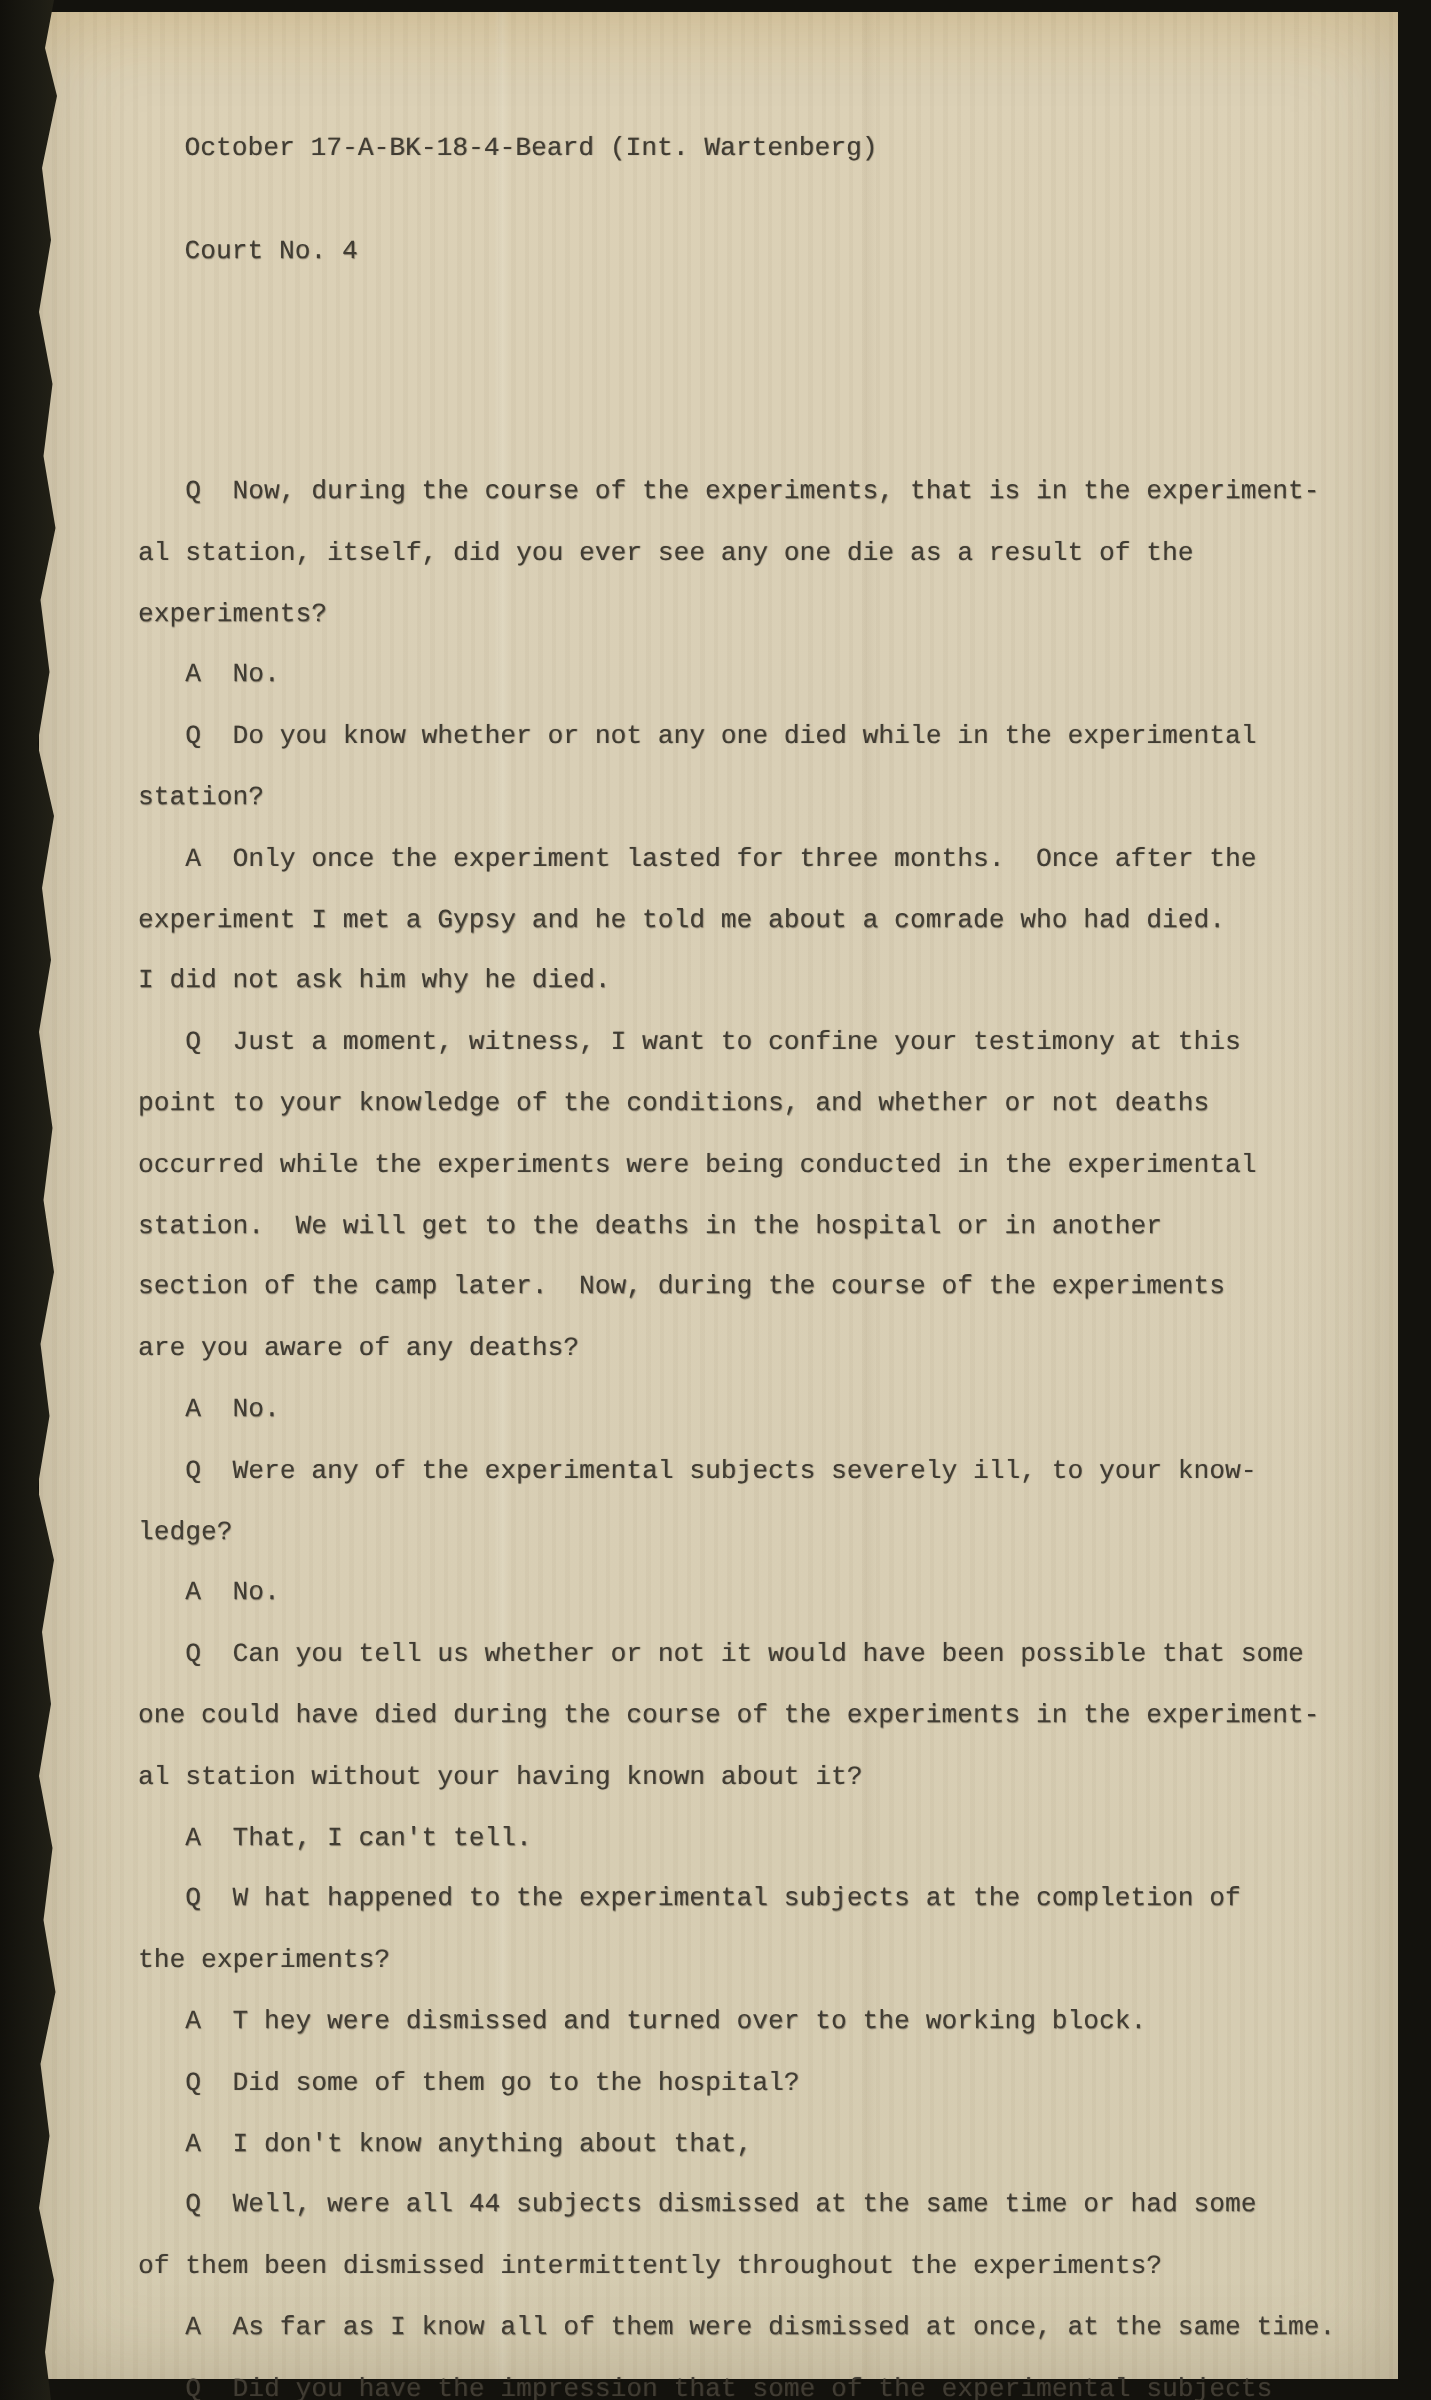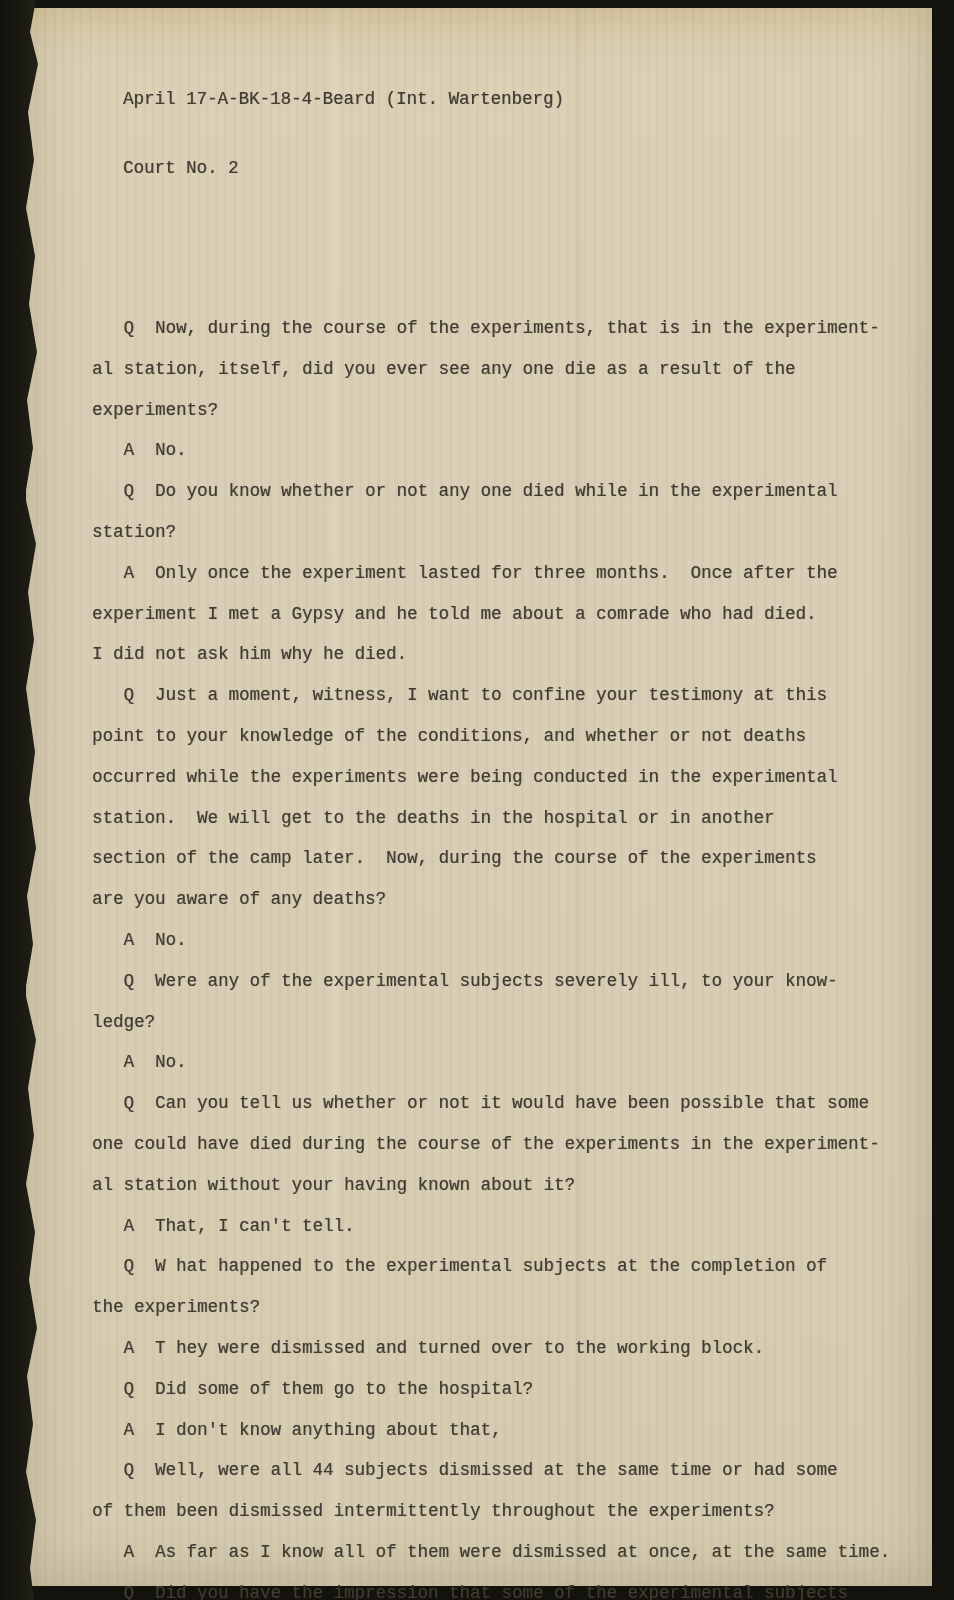--- a/index.html
+++ b/index.html
@@ -86,20 +86,20 @@
     line-height: 40.8px;
     white-space: pre;
   }
 </style>
 </head>
 <body>
 
 <div class="paper">
   <div class="text-col">
     <div class="header-block">
-      <div>April 17-A-BK-18-4-Beard (Int. Wartenberg)</div>
-      <div>Court No. 2</div>
+      <div>October 17-A-BK-18-4-Beard (Int. Wartenberg)</div>
+      <div>Court No. 4</div>
     </div>
     <div class="transcript" id="transcript"><div class="line">   Q  Now, during the course of the experiments, that is in the experiment-</div><div class="line">al station, itself, did you ever see any one die as a result of the</div><div class="line">experiments?</div><div class="line">   A  No.</div><div class="line">   Q  Do you know whether or not any one died while in the experimental</div><div class="line">station?</div><div class="line">   A  Only once the experiment lasted for three months.  Once after the</div><div class="line">experiment I met a Gypsy and he told me about a comrade who had died.</div><div class="line">I did not ask him why he died.</div><div class="line">   Q  Just a moment, witness, I want to confine your testimony at this</div><div class="line">point to your knowledge of the conditions, and whether or not deaths</div><div class="line">occurred while the experiments were being conducted in the experimental</div><div class="line">station.  We will get to the deaths in the hospital or in another</div><div class="line">section of the camp later.  Now, during the course of the experiments</div><div class="line">are you aware of any deaths?</div><div class="line">   A  No.</div><div class="line">   Q  Were any of the experimental subjects severely ill, to your know-</div><div class="line">ledge?</div><div class="line">   A  No.</div><div class="line">   Q  Can you tell us whether or not it would have been possible that some</div><div class="line">one could have died during the course of the experiments in the experiment-</div><div class="line">al station without your having known about it?</div><div class="line">   A  That, I can't tell.</div><div class="line">   Q  W hat happened to the experimental subjects at the completion of</div><div class="line">the experiments?</div><div class="line">   A  T hey were dismissed and turned over to the working block.</div><div class="line">   Q  Did some of them go to the hospital?</div><div class="line">   A  I don't know anything about that,</div><div class="line">   Q  Well, were all 44 subjects dismissed at the same time or had some</div><div class="line">of them been dismissed intermittently throughout the experiments?</div><div class="line">   A  As far as I know all of them were dismissed at once, at the same time.</div><div class="line">   Q  Did you have the impression that some of the experimental subjects</div></div>
 
   </div>
 </div>
 <div class="torn-edge"></div>
 
 </body></html>

